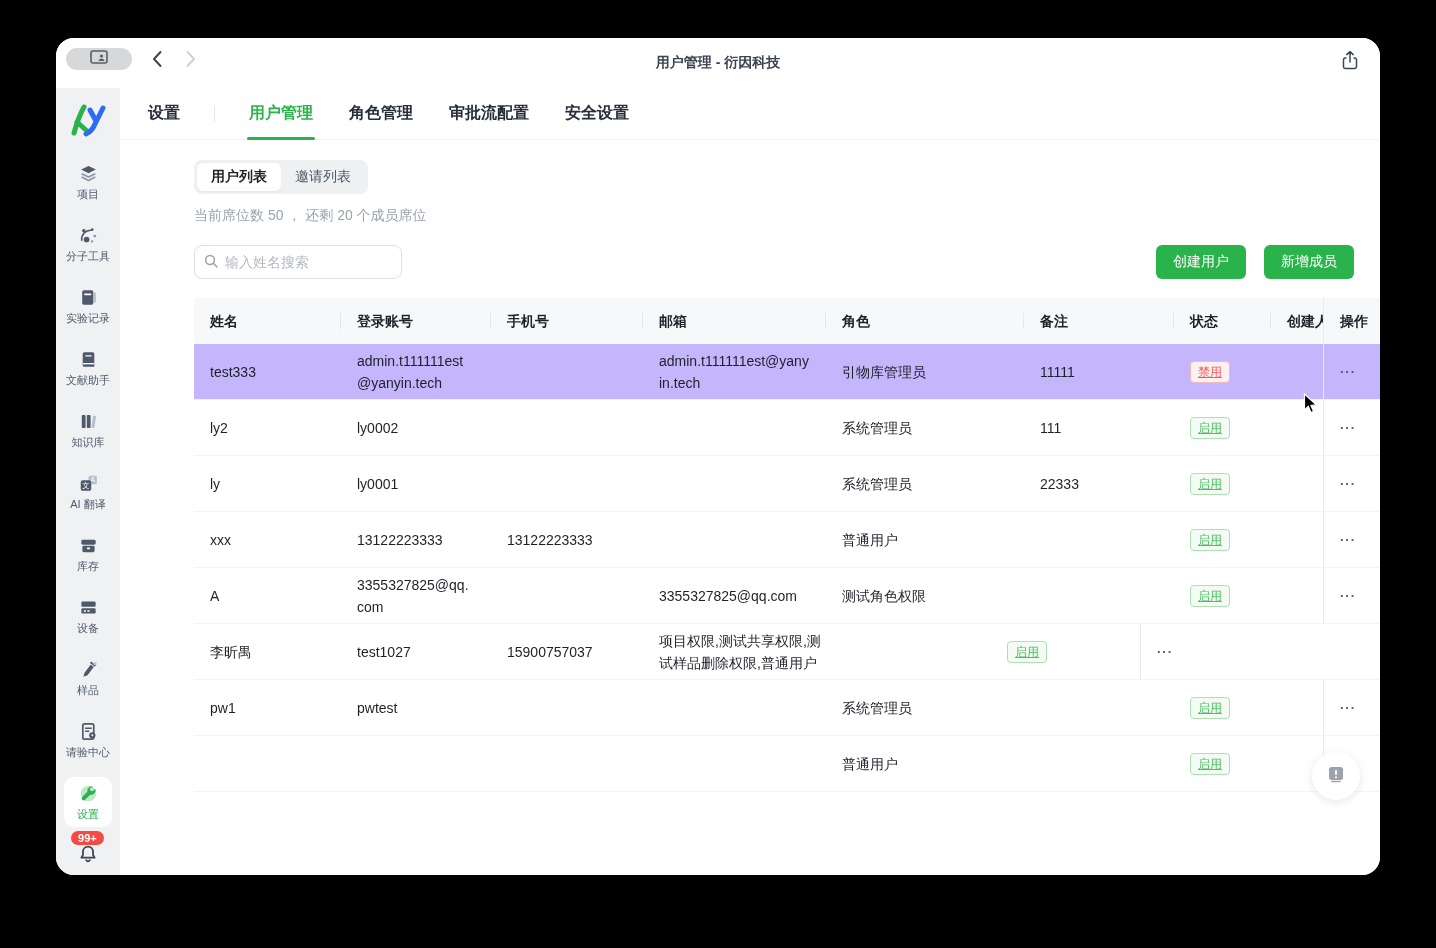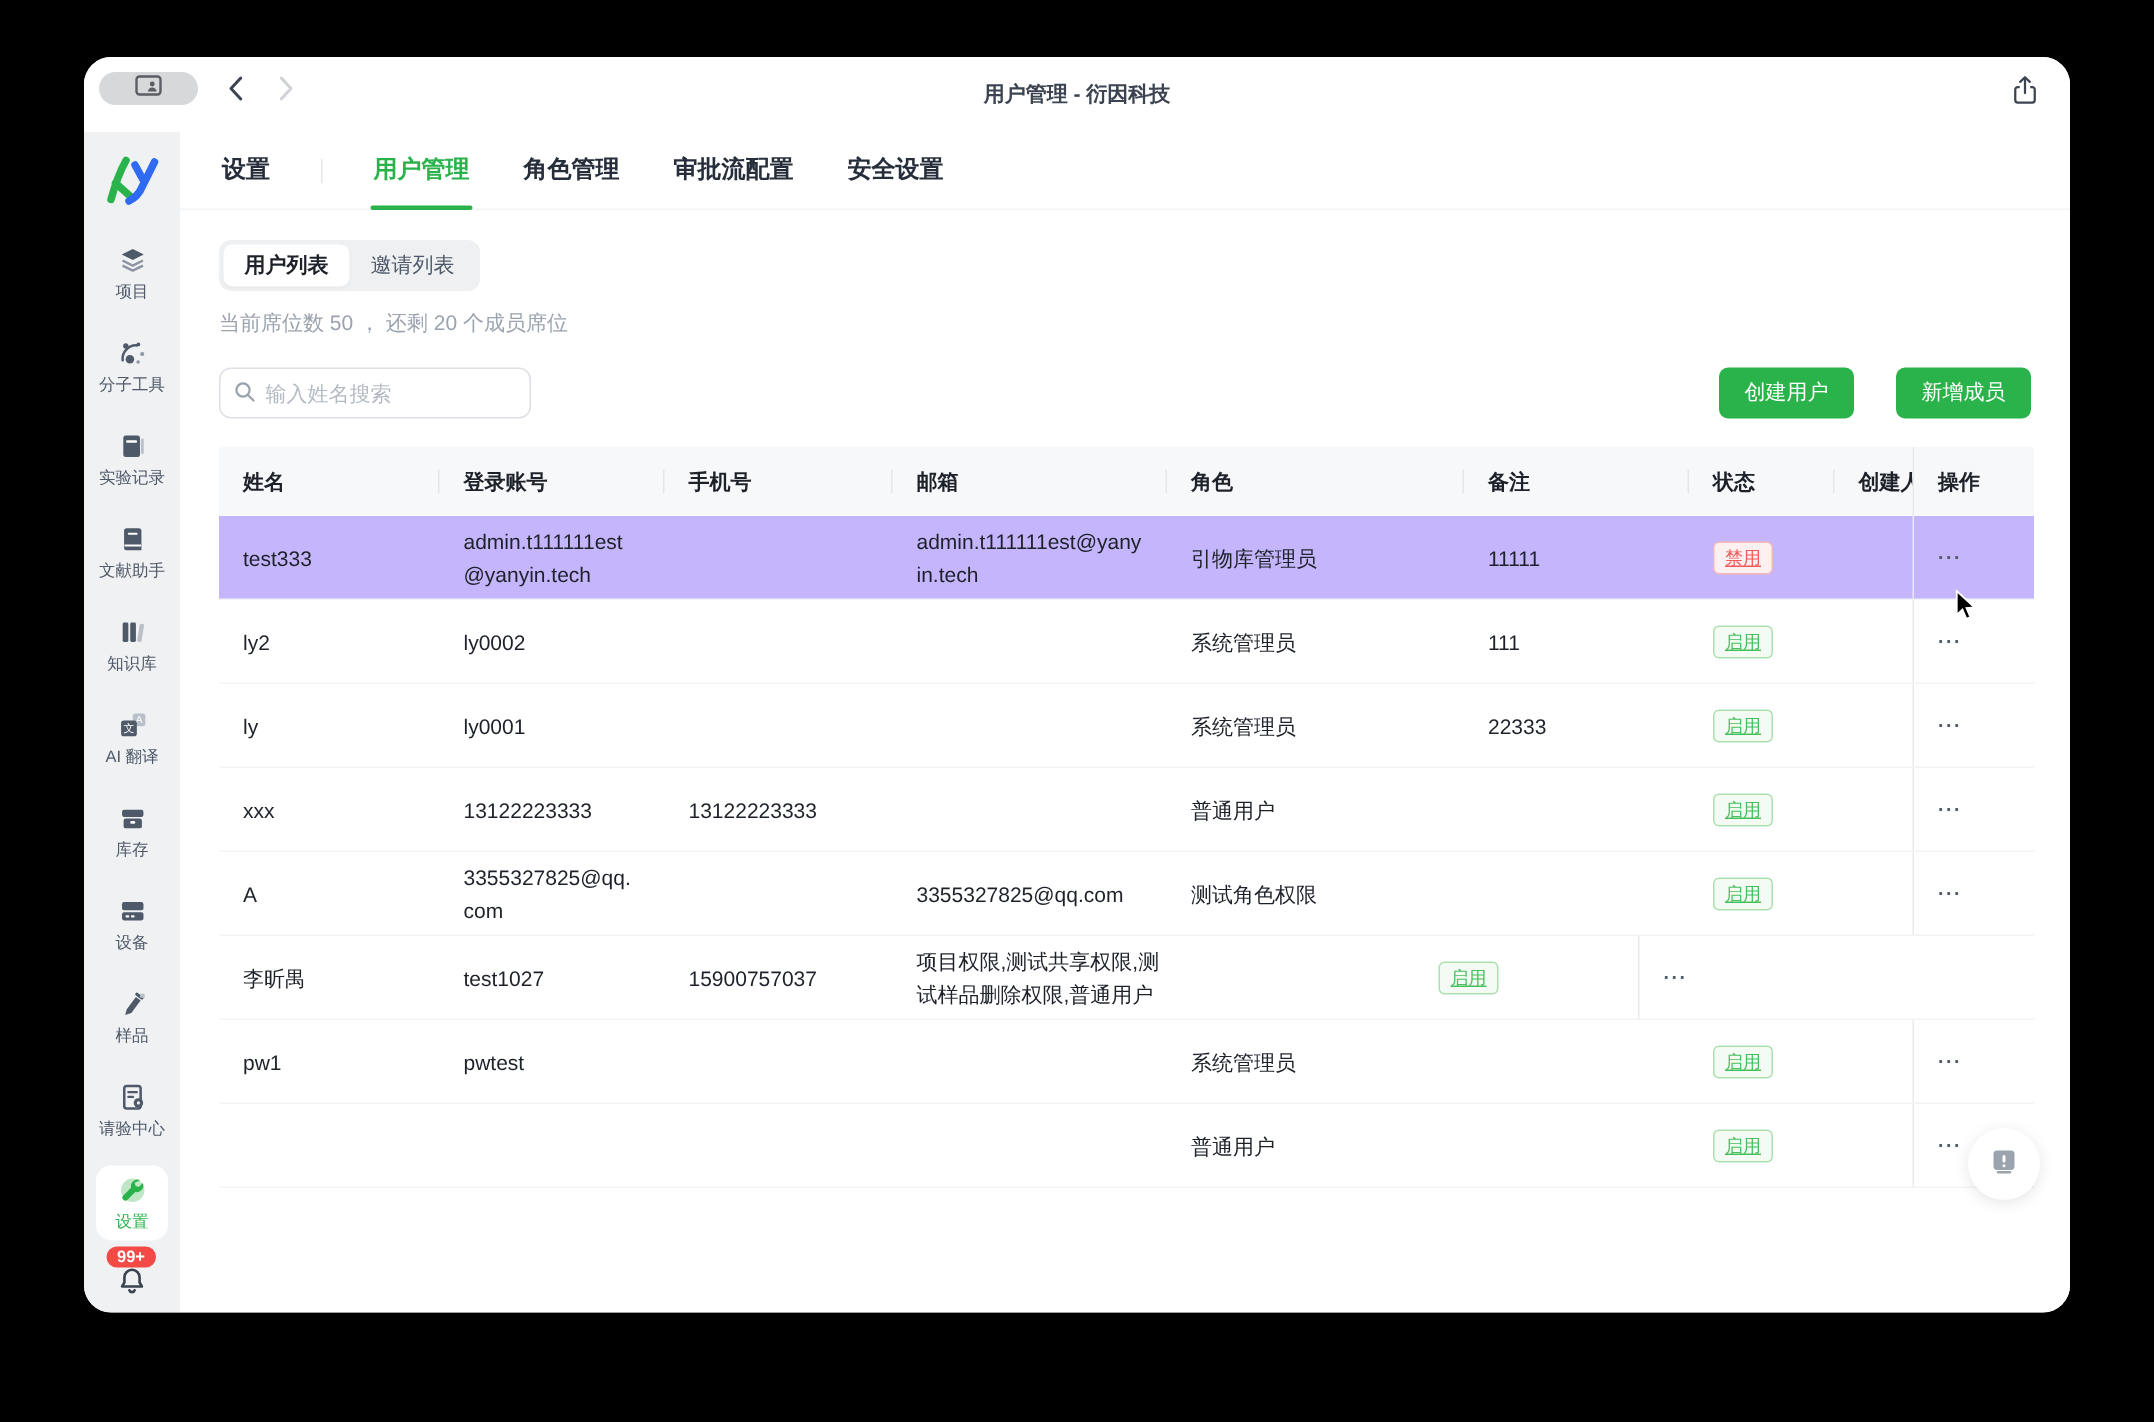--- a/index.html
+++ b/index.html
@@ -37,35 +37,35 @@
 
   
   main { flex:1; background:#fff; display:flex; flex-direction:column; min-width:0; }
   .tabbar { height:52px; display:flex; align-items:center; padding-left:26px; border-bottom:1px solid #f2f3f5; }
   .tab { position:relative; height:52px; display:flex; align-items:center; font-size:16px; color:#272e3b; cursor:pointer;
     padding:0 2px; margin-right:32px; font-weight:600; }
   .tab.active { color:#2bb34b;font-family:Liberation Serif, serif; }
   .tab.active::after { content:""; position:absolute; left:0; right:0; bottom:0; height:3px; border-radius:2px; background:#2bb34b; }
   .tab-divider { width:1px; height:16px; background:#e5e6eb; margin-right:32px; }
 
-  .content { padding:20px 26px 0; flex:1; }
+  .content { padding:20px 26px 0; flex:1;margin-left:48px; }
 
   .segmented { display:inline-flex; background:#eef0f2; border-radius:8px; padding:3px; }
   .seg-opt { padding:5px 14px; font-size:14px; color:#4e5969; border-radius:6px; cursor:pointer; white-space:nowrap; }
   .seg-opt.active { background:#fff; color:#1d2129; font-weight:700; box-shadow:0 1px 2px rgba(0,0,0,.04); }
 
   .seats { margin-top:13px; font-size:14px; color:#9aa3ae; }
 
   .toolbar { margin-top:20px; display:flex; align-items:center; justify-content:space-between; }
   .search { position:relative; width:208px; }
   .search input { width:208px; height:34px; border:1px solid #dde0e5; border-radius:8px; padding:0 10px 0 30px;
     font-size:14px; color:#1d2129; outline:none; background:#fff; font-family:inherit; }
   .search input::placeholder { color:#b4bac3; }
   .search .loupe { position:absolute; left:9px; top:8px; }
-  .btns { display:flex; gap:28px; }
+  .btns { display:flex; gap:18px; }
   .btn { background:var(--accent,#2bb34b); color:#fff; border:none; border-radius:6px; height:34px; padding:0 17px;
     font-size:14px; cursor:pointer; font-family:inherit; }
 
   
   .table { margin-top:19px; width:1210px; font-size:14px; color:#1d2129; }
   .trow, .thead { display:flex; align-items:center; }
   .thead { background:#f7f8fa; height:46px; font-weight:600; color:#1d2129; border-radius:2px 2px 0 0; }
   .cell { padding:0 16px; flex-shrink:0; position:relative; line-height:22px; }
   .thead .cell.sep::after { content:""; position:absolute; right:0; top:50%; transform:translateY(-50%); width:1px; height:16px; background:#e3e6ea; }
   .c-name{width:147px} .c-account{width:150px} .c-phone{width:152px} .c-email{width:183px}

